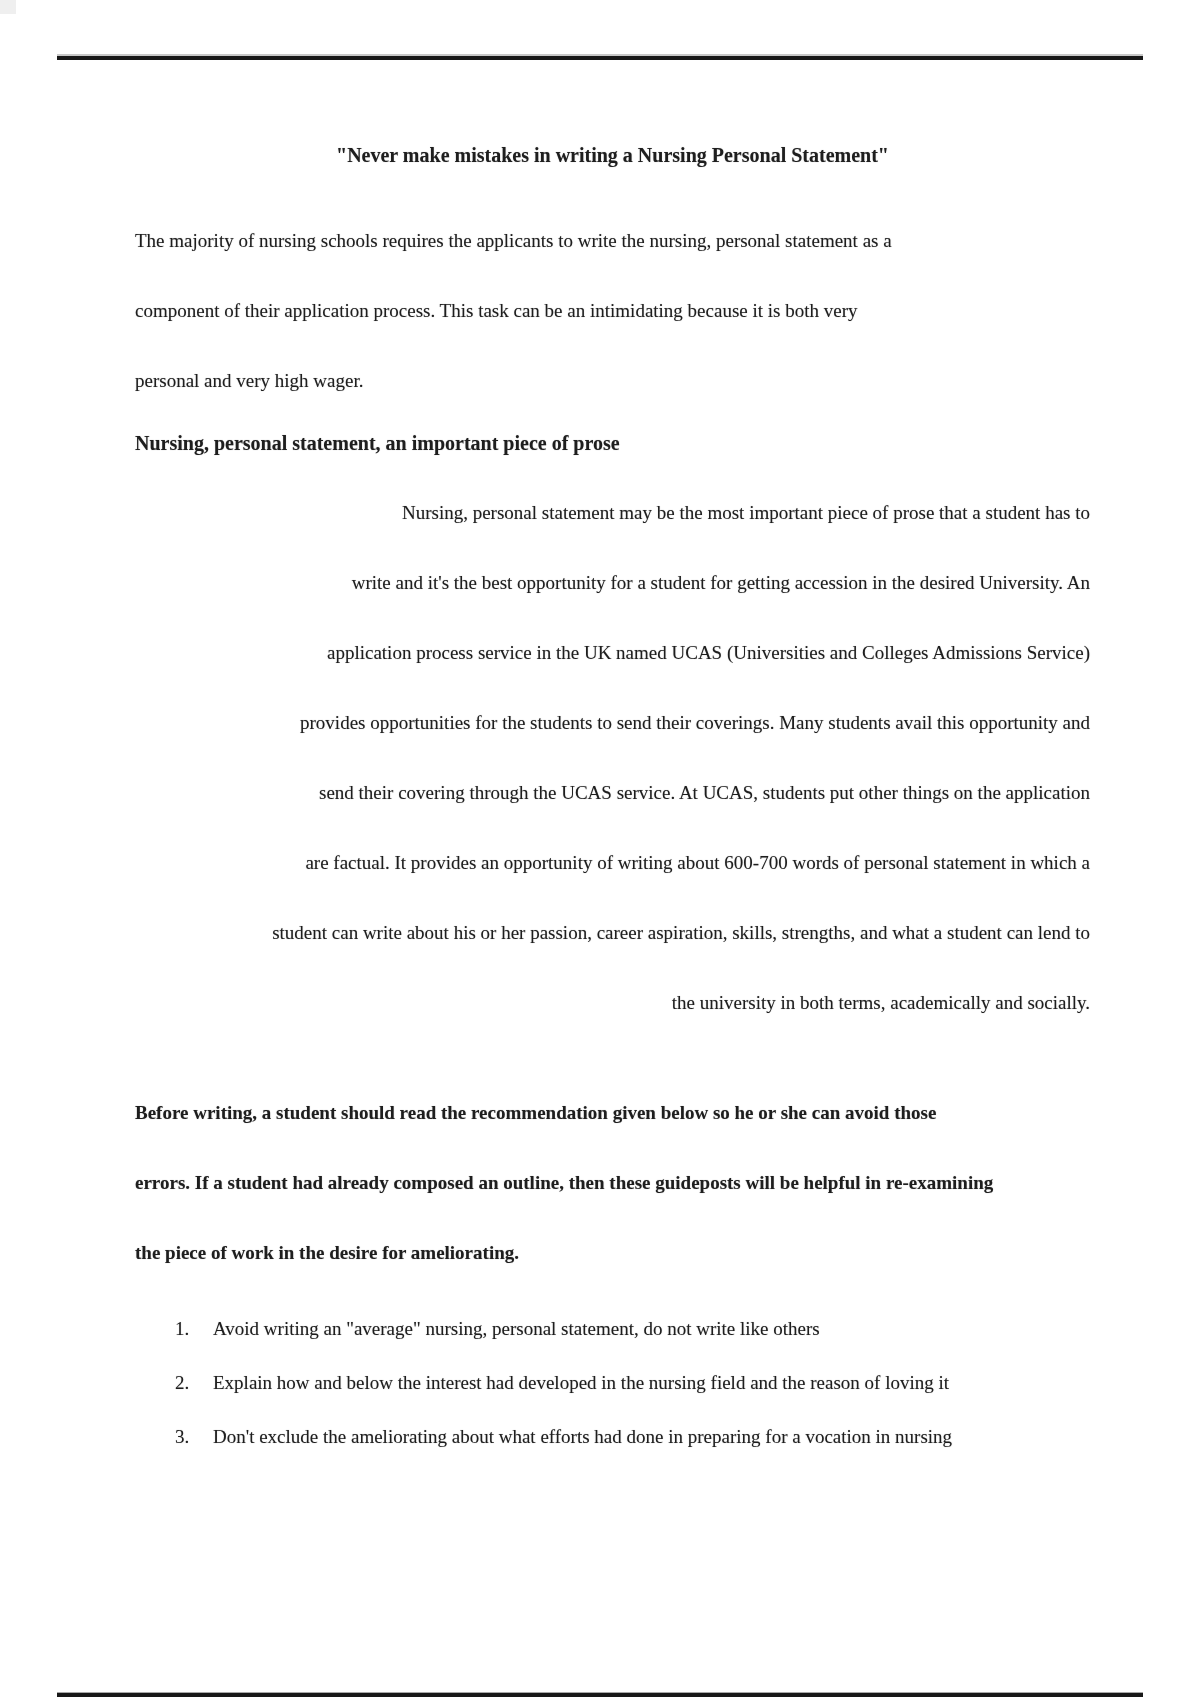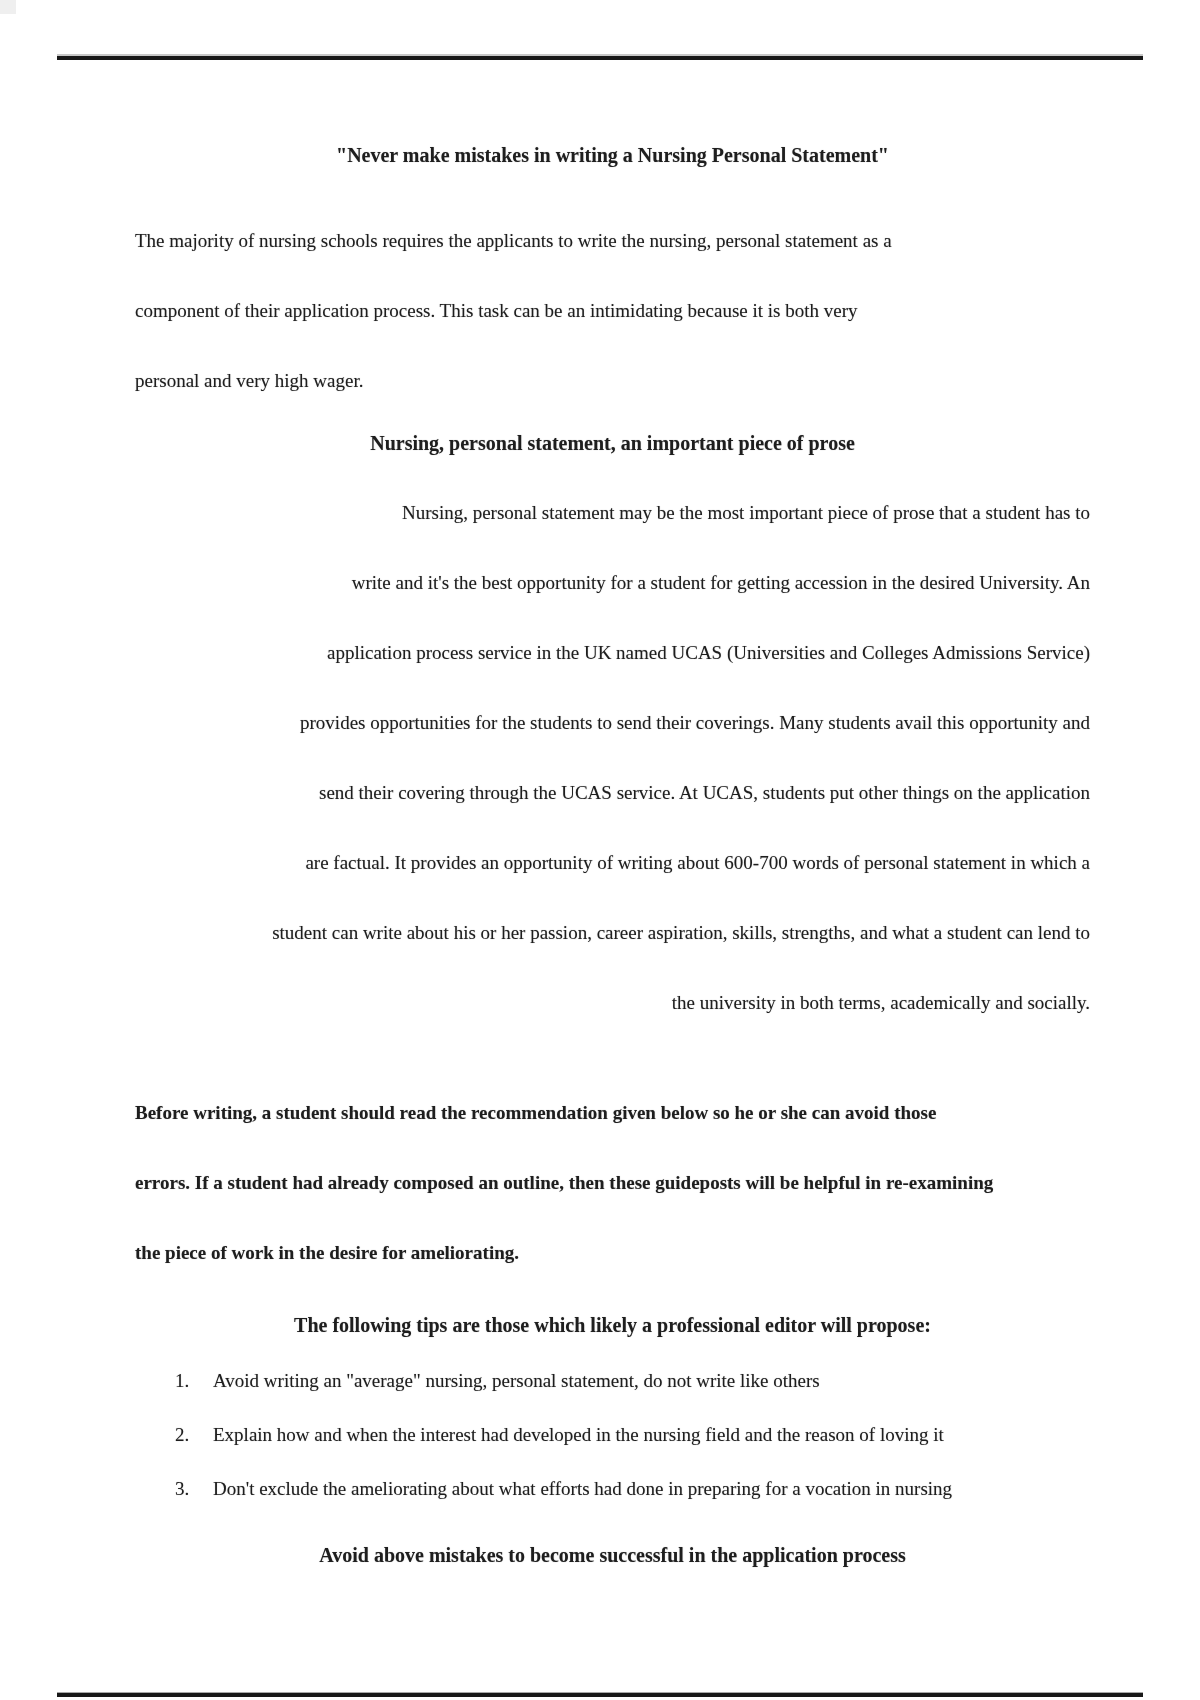--- a/index.html
+++ b/index.html
@@ -51,21 +51,20 @@
     margin: 140px 0 0 0;
     font-size: 20px;
     font-weight: bold;
     text-align: center;
     line-height: 30px;
   }
   .heading {
     margin: 0;
     font-size: 20px;
     font-weight: bold;
-    text-align: center;
     line-height: 30px;
   }
   .para {
     margin: 0;
     white-space: pre;
     line-height: 70px;
   }
   .p1 { margin-top: 36px; }
   .h2 { margin-top: 12px; }
   .p2 { margin-top: 20px; text-align: right; }
@@ -111,36 +110,34 @@
 send their covering through the UCAS service. At UCAS, students put other things on the application
 are factual. It provides an opportunity of writing about 600-700 words of personal statement in which a
 student can write about his or her passion, career aspiration, skills, strengths, and what a student can lend to
 the university in both terms, academically and socially.</p>
 
 
     <p class="para p3">Before writing, a student should read the recommendation given below so he or she can avoid those
 errors. If a student had already composed an outline, then these guideposts will be helpful in re-examining
 the piece of work in the desire for ameliorating.</p>
 
-    <h2 class="heading h4">The following tips are those which likely a professional editor will propose:</h2>
 
     <div class="tips-list">
       <div class="list-item">
         <span class="list-num">1.</span>
         <span class="list-text">Avoid writing an "average" nursing, personal statement, do not write like others</span>
       </div>
       <div class="list-item">
         <span class="list-num">2.</span>
-        <span class="list-text">Explain how and when the interest had developed in the nursing field and the reason of loving it</span>
+        <span class="list-text">Explain how and below the interest had developed in the nursing field and the reason of loving it</span>
       </div>
       <div class="list-item">
         <span class="list-num">3.</span>
         <span class="list-text">Don't exclude the ameliorating about what efforts had done in preparing for a vocation in nursing</span>
       </div>
     </div>
 
-    <h2 class="heading h5">Avoid above mistakes to become successful in the application process</h2>
 
   </div>
 
   <div class="rule rule-bottom"></div>
 
 </div>
 
 </body></html>

